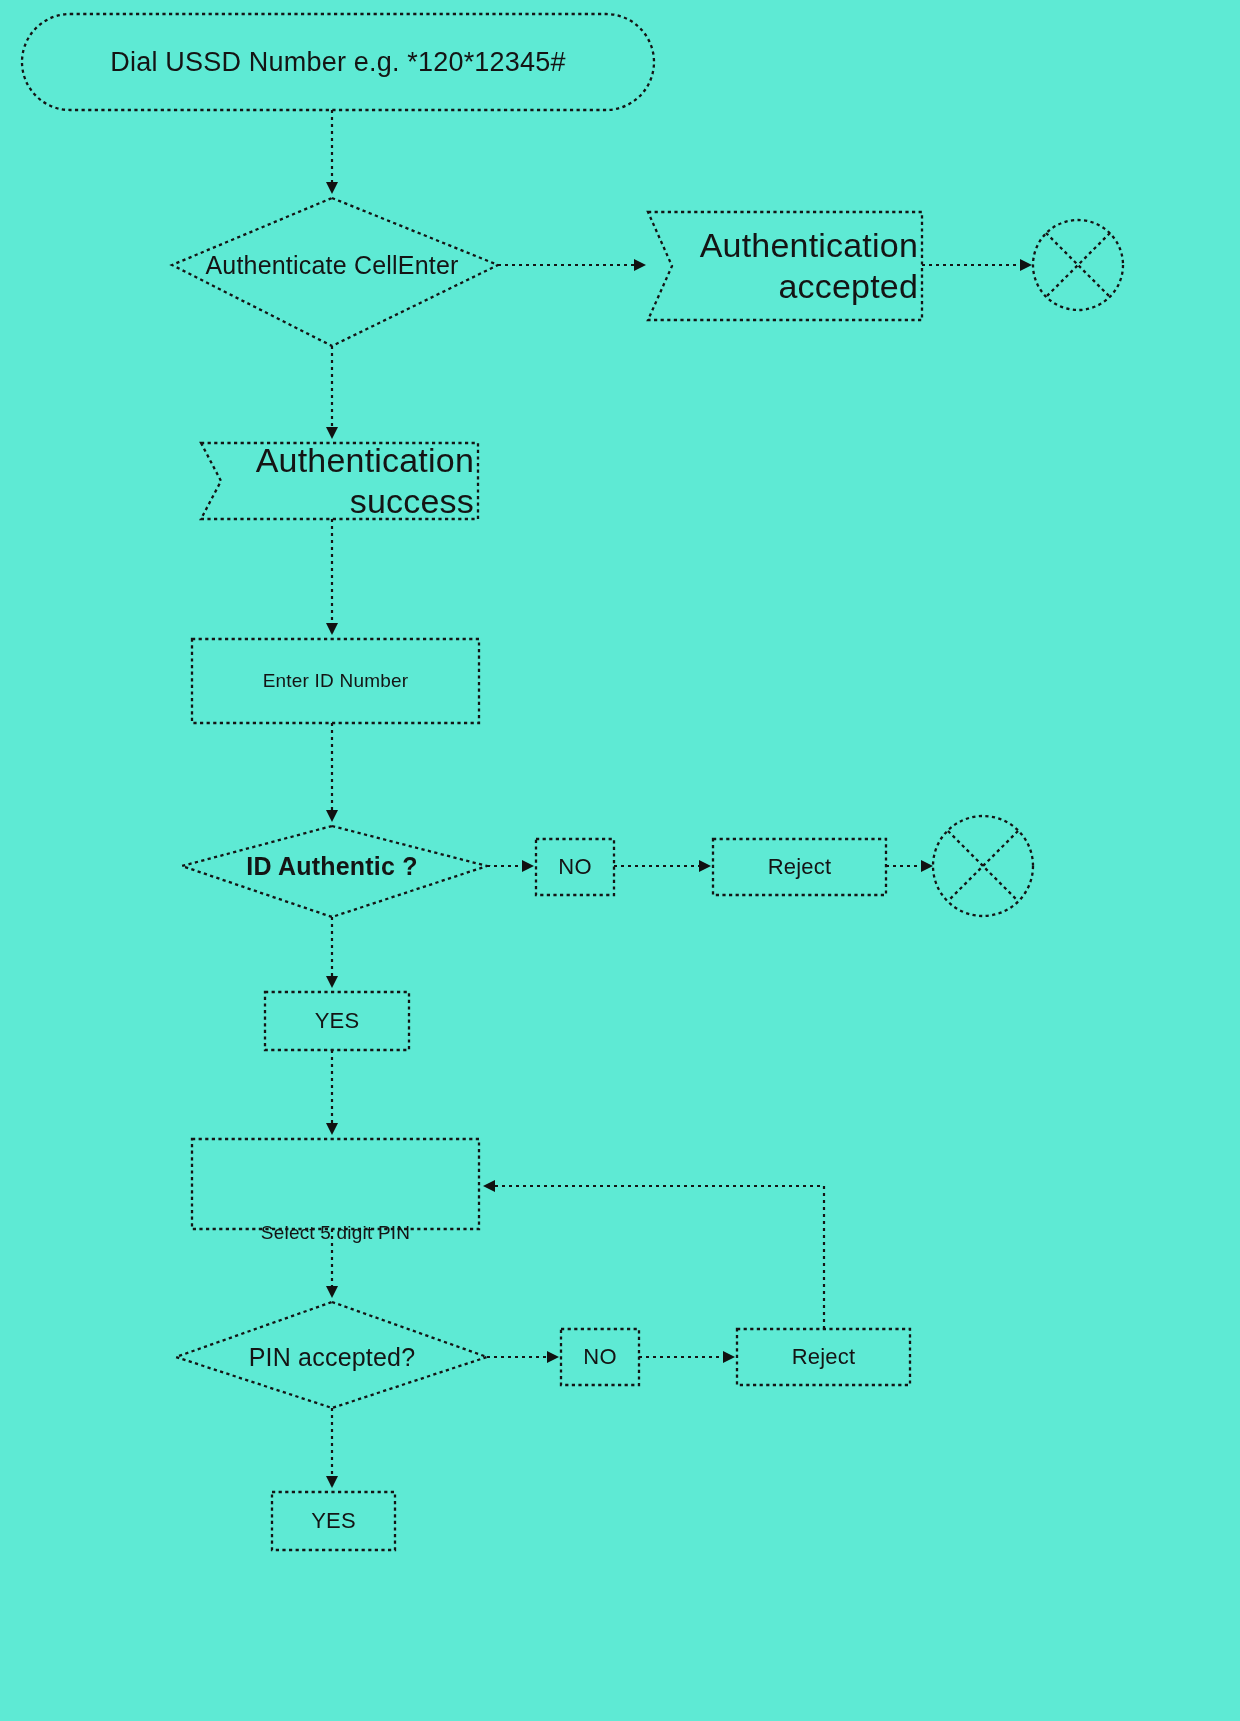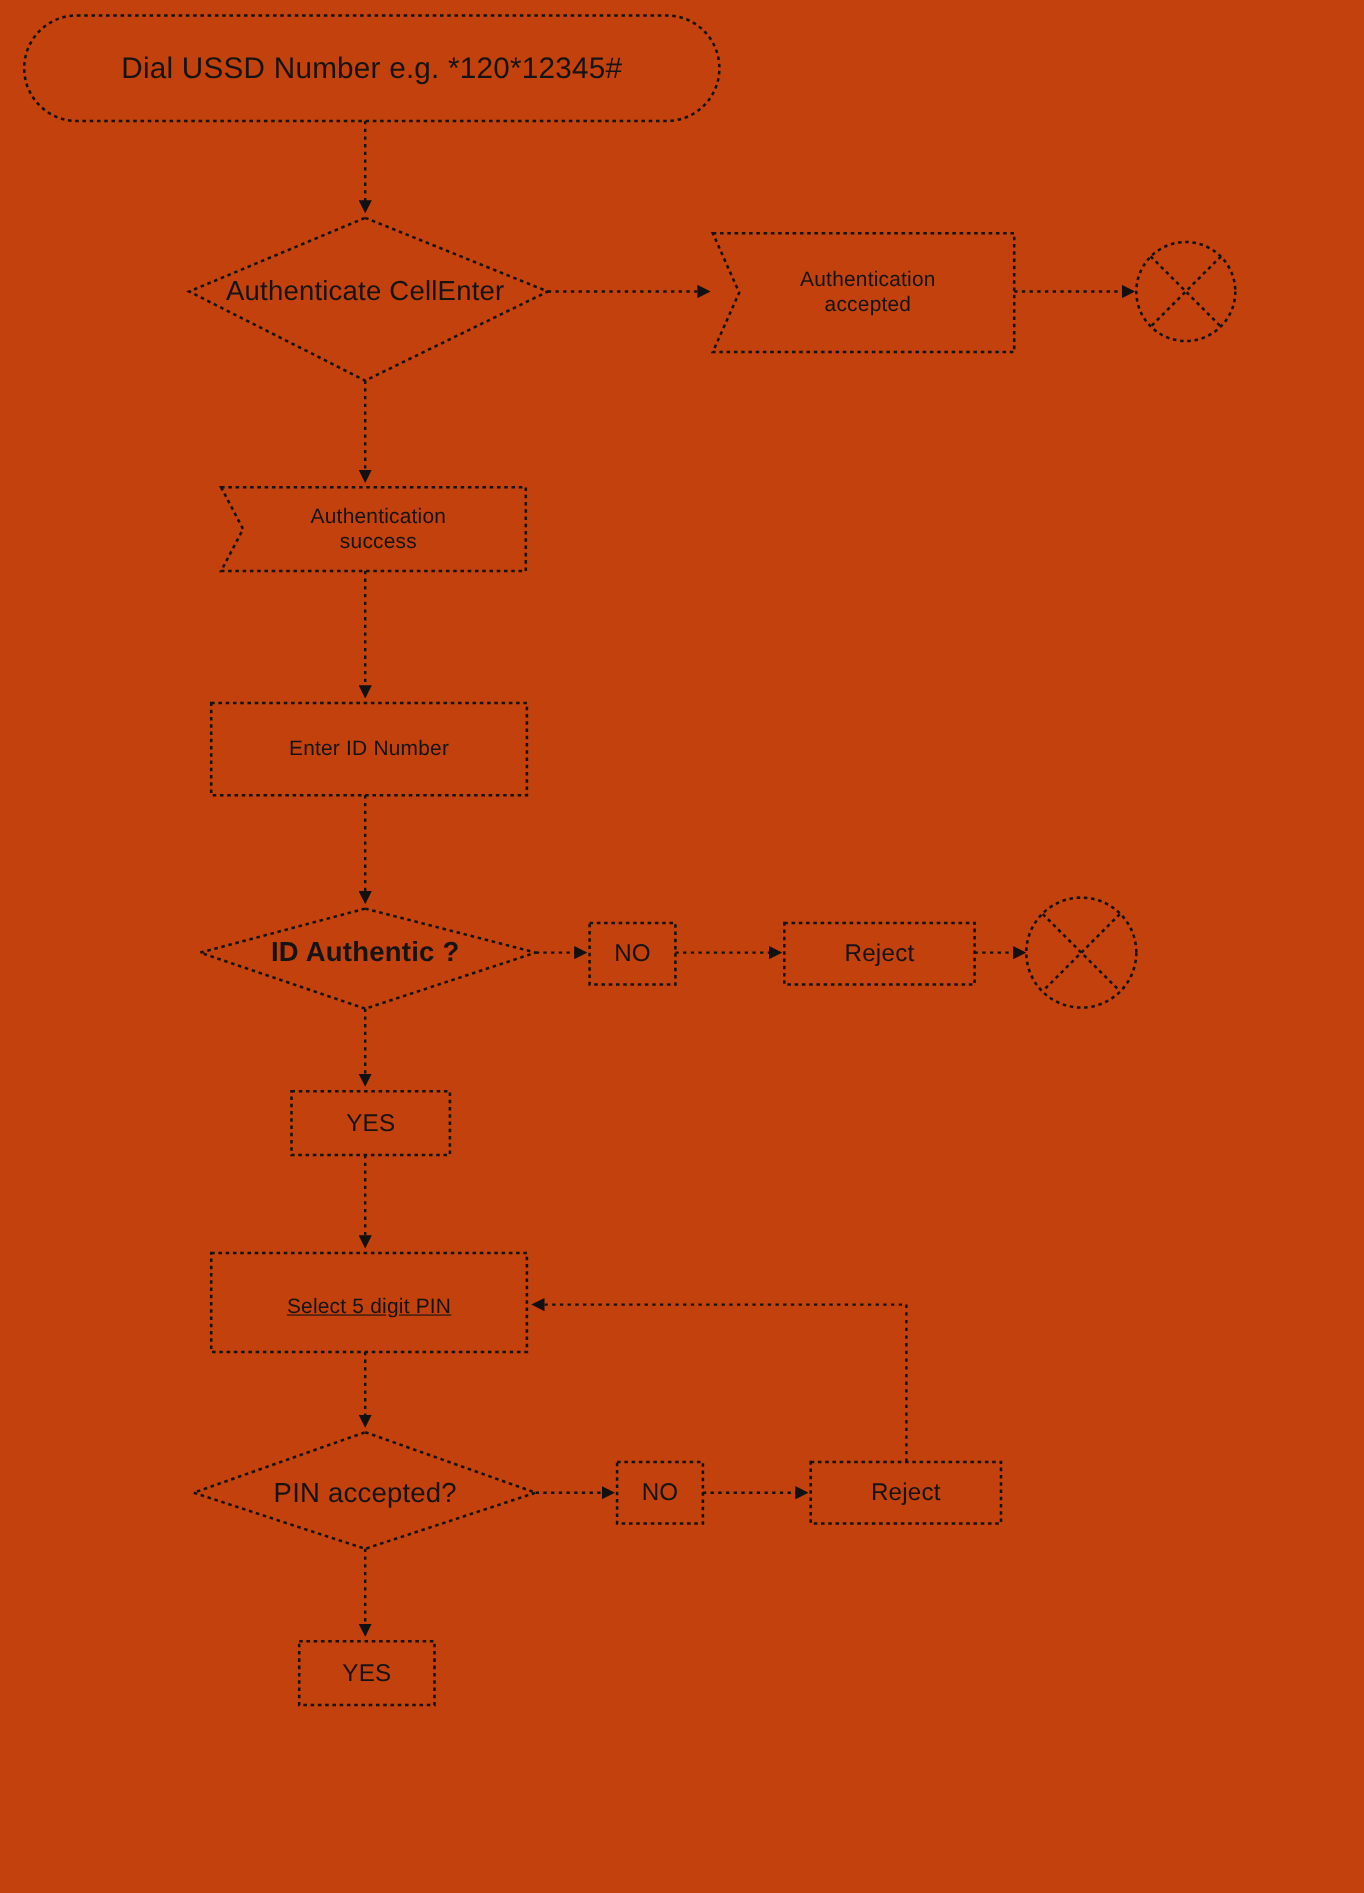--- a/index.html
+++ b/index.html
@@ -6,21 +6,21 @@
   html,body{margin:0;padding:0;background:#ffffff;}
   body{
     font-family:"Liberation Sans","DejaVu Sans",sans-serif;
     color:#000;
     -webkit-font-smoothing:none;
   }
   #canvas{
     position:relative;
     width:1240px;
     height:1721px;
-    background:#c2410c;
+    background:#5eead4;
     overflow:hidden;
   }
   #diagram{
     position:absolute;
     left:0; top:0;
     width:1240px;
     height:1721px;
   }
   
   .nodelabel{
@@ -30,21 +30,21 @@
     justify-content:center;
     text-align:center;
     line-height:1.22;
     color:#141414;
     pointer-events:auto;
     letter-spacing:0.2px;
   }
   .t-start   { font-size:27px; }
   .t-process { font-size:19px; }
   .t-decision{ font-size:25px; }
-  .t-signal  { font-size:19px; }
+  .t-signal  { font-size:34px;align-items:flex-end; }
   .t-small   { font-size:22px; }
 </style>
 </head>
 <body>
 
 <div id="canvas">
 
   <svg id="diagram" viewBox="0 0 1240 1721" xmlns="http://www.w3.org/2000/svg">
     <defs>
       <marker id="arrow" viewBox="0 0 12 12" refX="10" refY="6" markerWidth="12" markerHeight="12" orient="auto-start-reverse" markerUnits="userSpaceOnUse">
@@ -133,21 +133,21 @@
   <div class="nodelabel t-process" style="left:192px;top:639px;width:287px;height:84px;">Enter ID Number</div>
 
   <div class="nodelabel t-decision" style="left:192px;top:840px;width:280px;height:52px;font-weight:bold;">ID Authentic ?</div>
 
   <div class="nodelabel t-small" style="left:536px;top:839px;width:78px;height:56px;">NO</div>
 
   <div class="nodelabel t-small" style="left:713px;top:839px;width:173px;height:56px;">Reject</div>
 
   <div class="nodelabel t-small" style="left:265px;top:992px;width:144px;height:58px;">YES</div>
 
-  <div class="nodelabel t-process" style="left:192px;top:1144px;width:287px;height:90px;text-decoration:underline;">Select 5 digit PIN</div>
+  <div class="nodelabel t-process" style="left:192px;top:1188px;width:287px;height:90px;">Select 5 digit PIN</div>
 
   <div class="nodelabel t-decision" style="left:192px;top:1331px;width:280px;height:52px;text-align:right;">PIN accepted?</div>
 
   <div class="nodelabel t-small" style="left:561px;top:1329px;width:78px;height:56px;">NO</div>
 
   <div class="nodelabel t-small" style="left:737px;top:1329px;width:173px;height:56px;">Reject</div>
 
   <div class="nodelabel t-small" style="left:272px;top:1492px;width:123px;height:58px;">YES</div>
 
 </div>

